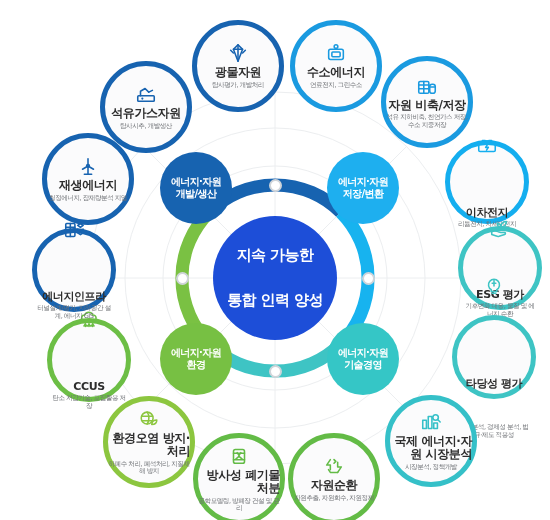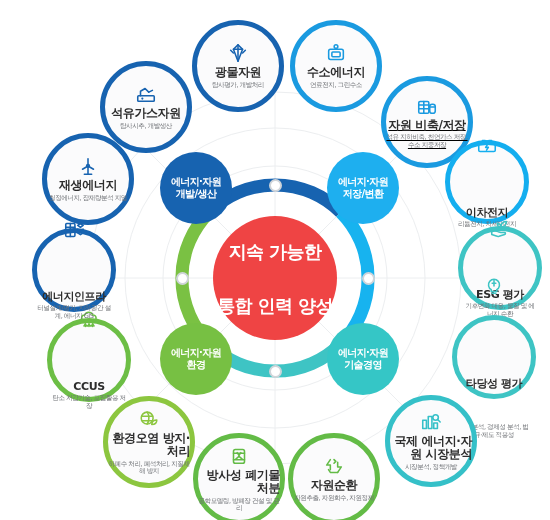--- a/index.html
+++ b/index.html
@@ -25,22 +25,22 @@
 
   
   .quad{position:absolute;width:72px;height:72px;border-radius:50%;
         display:flex;align-items:center;justify-content:center;text-align:center;
         color:#fff;font-weight:bold;font-size:10px;line-height:1.25;
         letter-spacing:-0.6px;z-index:8;}
   .quad span{display:block;}
 
   
   #center{position:absolute;left:213px;top:216px;width:124px;height:124px;border-radius:50%;
-          background:#ef4444;color:#fff;display:flex;align-items:center;justify-content:center;
-          text-align:center;font-weight:bold;font-size:18px;line-height:1.5;
+          background:#1d4ed8;color:#fff;display:flex;align-items:center;justify-content:center;
+          text-align:center;font-weight:bold;font-size:15px;line-height:1.5;
           letter-spacing:-0.6px;z-index:9;}
 
   .knob{position:absolute;width:13px;height:13px;border-radius:50%;background:#fff;
         border:2px solid #cfd4d9;box-sizing:border-box;z-index:7;}
 </style>
 </head>
 <body>
 
 <div id="stage">
 
@@ -132,21 +132,21 @@
           <svg width="22" height="22" viewBox="0 0 24 24" aria-hidden="true">
             <rect x="4" y="8" width="16" height="11" rx="2" fill="none" stroke="#1a9ae0" stroke-width="1.7" stroke-linecap="round" stroke-linejoin="round"></rect>
             <rect x="7.5" y="11" width="9" height="5" rx="1" fill="none" stroke="#1a9ae0" stroke-width="1.7" stroke-linecap="round" stroke-linejoin="round"></rect>
             <circle cx="12" cy="5" r="2" fill="none" stroke="#1a9ae0" stroke-width="1.7" stroke-linecap="round" stroke-linejoin="round"></circle>
             <path d="M12 7v1" fill="none" stroke="#1a9ae0" stroke-width="1.7" stroke-linecap="round" stroke-linejoin="round"></path>
           </svg>
         </span>
         <span class="ttl">수소에너지</span>
         <span class="sub">연료전지, 그린수소</span>
       </div>
-      <div class="node n-lg" style="left: 381px; top: 76px; border-color: rgb(26, 154, 224); text-decoration: underline;">
+      <div class="node n-lg" style="left: 381px; top: 56px; border-color: rgb(26, 154, 224);">
         <span class="ico">
           <svg width="22" height="22" viewBox="0 0 24 24" aria-hidden="true">
             <rect x="3" y="7" width="11" height="13" rx="1.5" fill="none" stroke="#1a9ae0" stroke-width="1.7" stroke-linecap="round" stroke-linejoin="round"></rect>
             <path d="M3 11h11M3 15h11M8.5 7v13" fill="none" stroke="#1a9ae0" stroke-width="1.7" stroke-linecap="round" stroke-linejoin="round"></path>
             <rect x="15" y="10" width="6" height="10" rx="2.5" fill="none" stroke="#1a9ae0" stroke-width="1.7" stroke-linecap="round" stroke-linejoin="round"></rect>
             <path d="M15 13h6" fill="none" stroke="#1a9ae0" stroke-width="1.7" stroke-linecap="round" stroke-linejoin="round"></path>
           </svg>
         </span>
         <span class="ttl">자원 비축/저장</span>
         <span class="sub">석유 지하비축, 천연가스 저장, 수소 지중저장</span>

